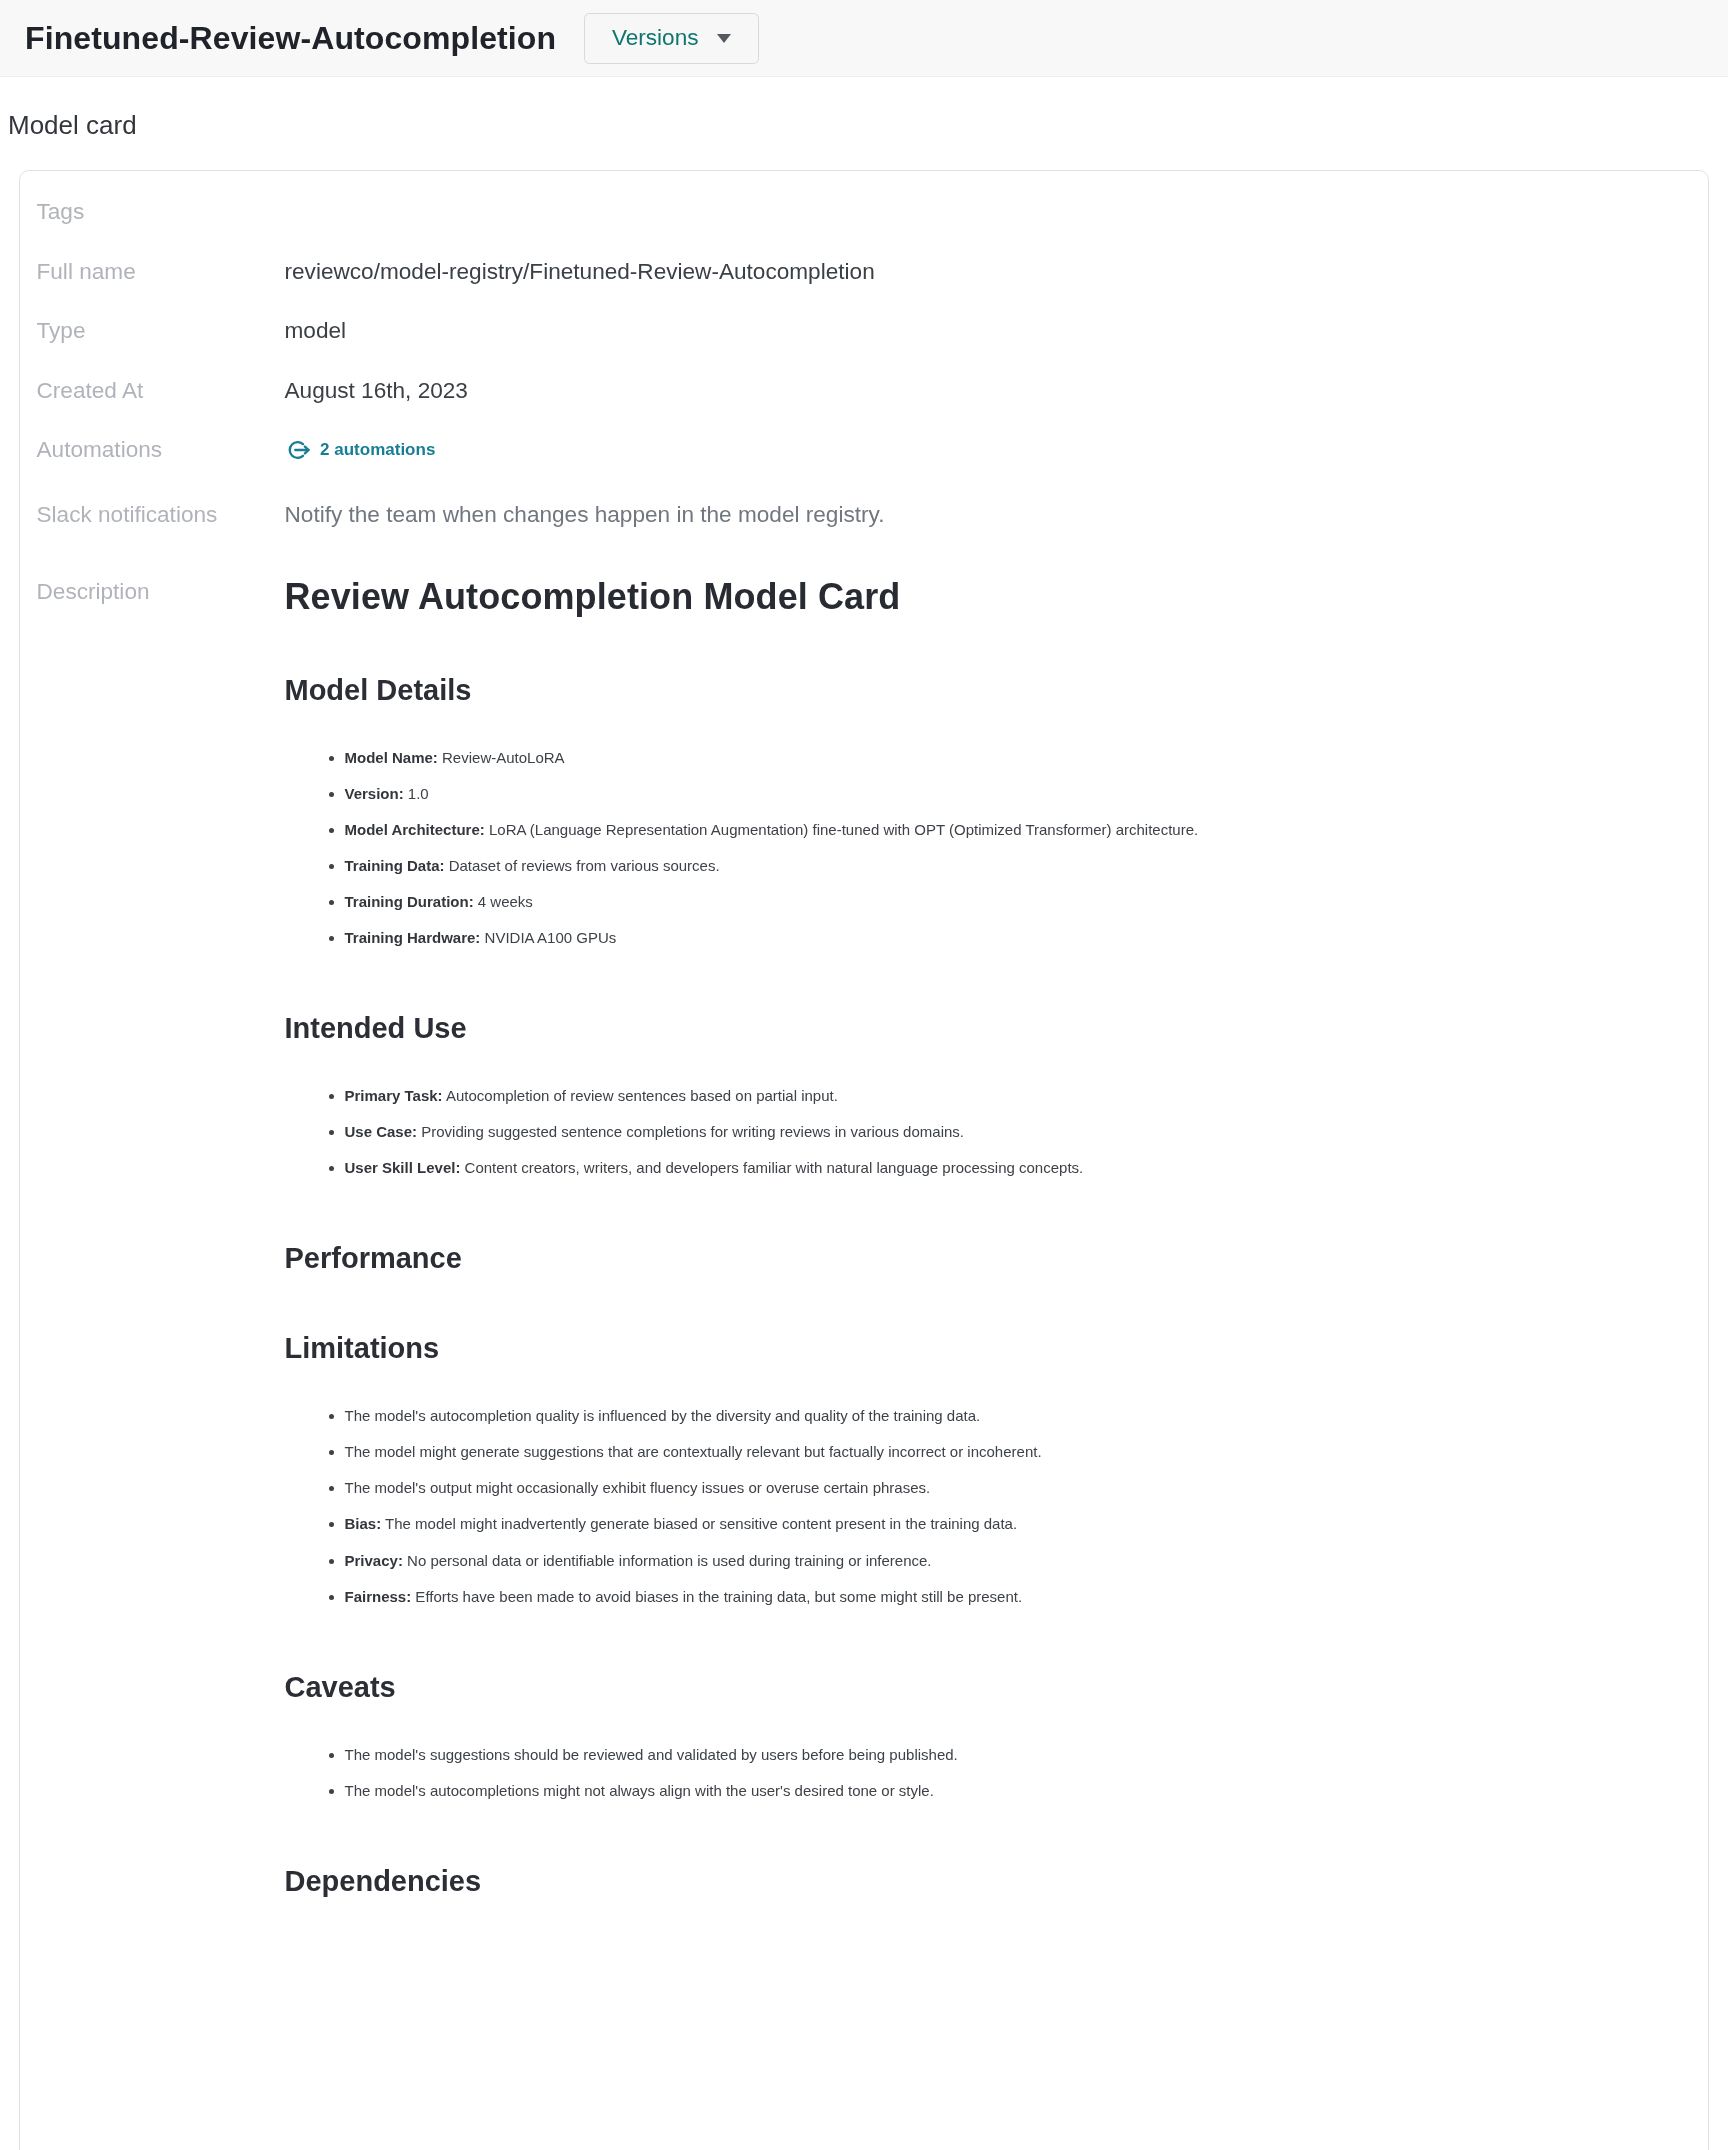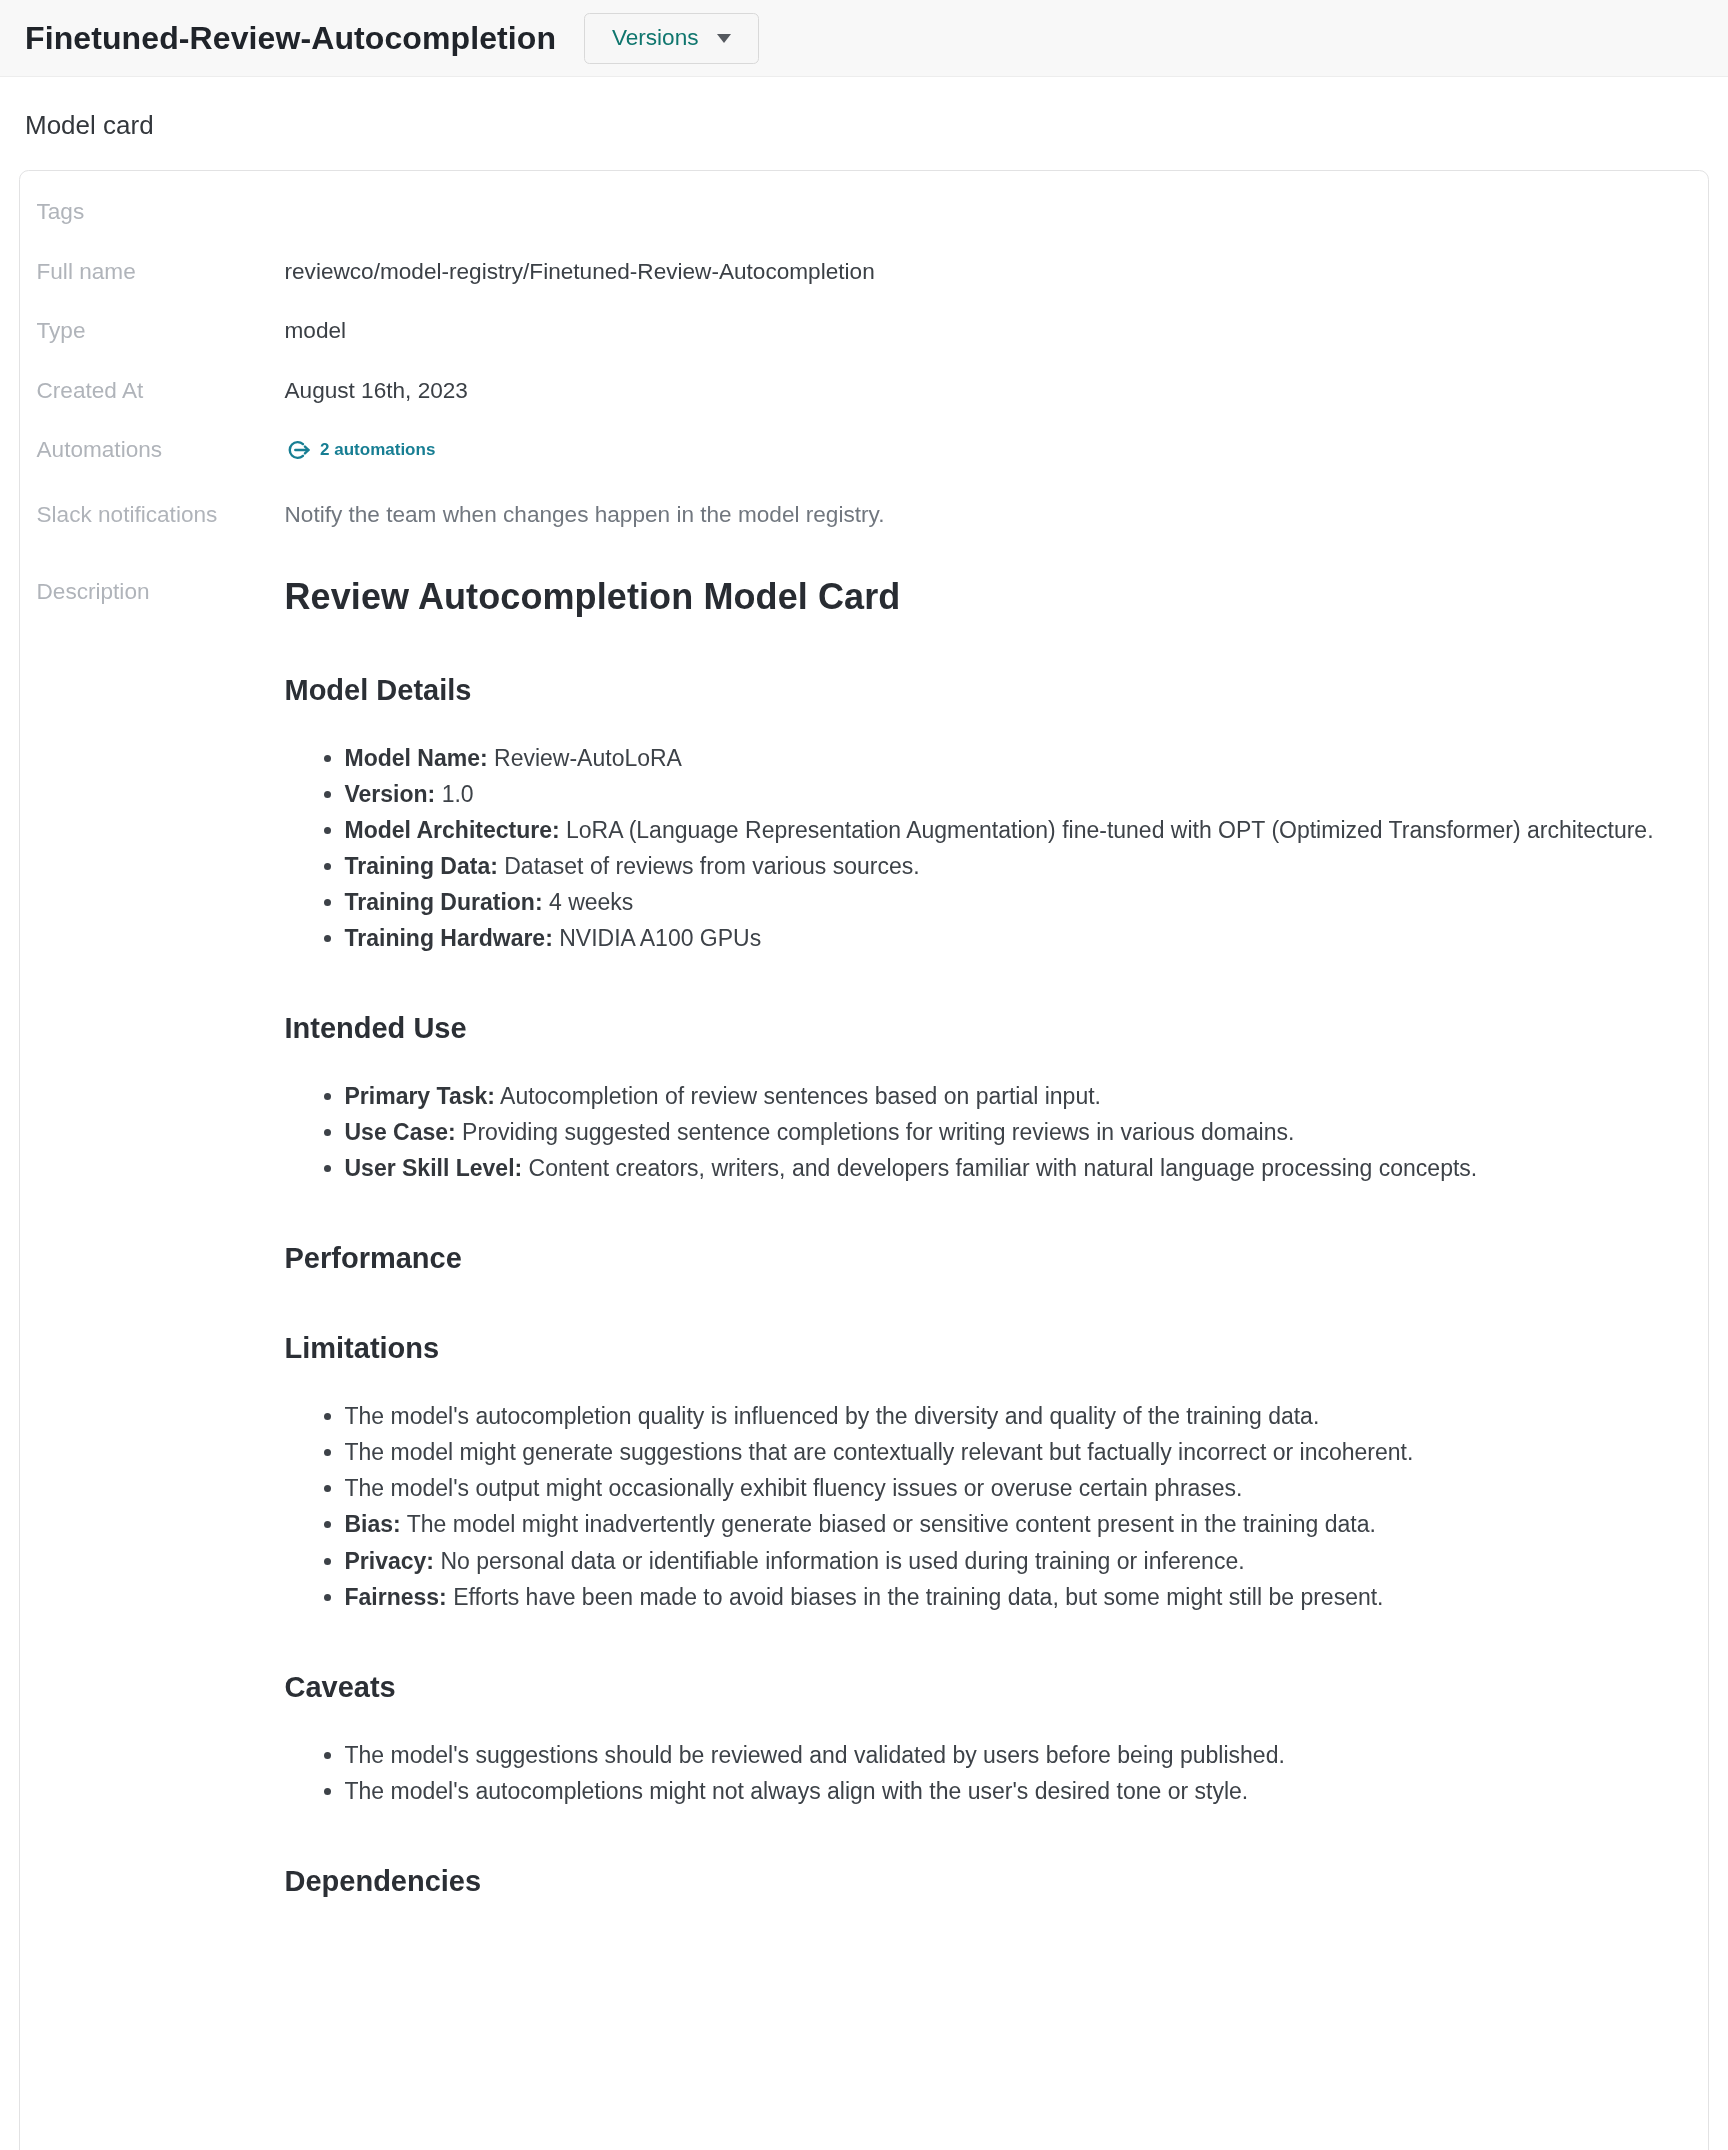--- a/index.html
+++ b/index.html
@@ -23,21 +23,21 @@
     font-family: inherit;
   }
   .caret-down {
     width: 0; height: 0; display: inline-block;
     border-left: 7.5px solid transparent; border-right: 7.5px solid transparent;
     border-top: 9px solid #55595f;
   }
 
   
   .section-label {
-    margin: 33px 0 0 25px; font-size: 26px; font-weight: 400; color: #33373c;
+    margin: 33px 0 0 8px; font-size: 26px; font-weight: 400; color: #33373c;
   }
 
   
   .card {
     margin: 29px 19px 0 19px; background: #ffffff;
     border: 1.4px solid #e2e2e3; border-radius: 9.6px;
     padding: 27.4px 33px 82px 16.5px;
     min-height: 2195px;
   }
   .field-row { display: flex; align-items: flex-start; margin-bottom: 32px; }
@@ -63,21 +63,21 @@
   .md h2 {
     font-size: 36px; font-weight: 700; color: #282c32; line-height: 38px;
     margin: 0 0 23px 0; letter-spacing: 0.1px;
   }
   .md h3 {
     font-size: 29px; font-weight: 700; color: #2b2f35; line-height: 32px;
     margin: 58px 0 36px 0;
   }
   .md ul { margin: 0; padding-left: 60px; list-style: disc; }
   .md li {
-    font-size: 23px; line-height: 32px; margin-bottom: 4.1px; color: #3d4248;
+    font-size: 15px; line-height: 32px; margin-bottom: 4.1px; color: #3d4248;
   }
   .md li strong { font-weight: 700; color: #33373c; }
 </style>
 </head>
 <body>
 
 <header class="topbar">
   <h1>Finetuned-Review-Autocompletion</h1>
   <button class="versions-btn">
     <span>Versions</span>

